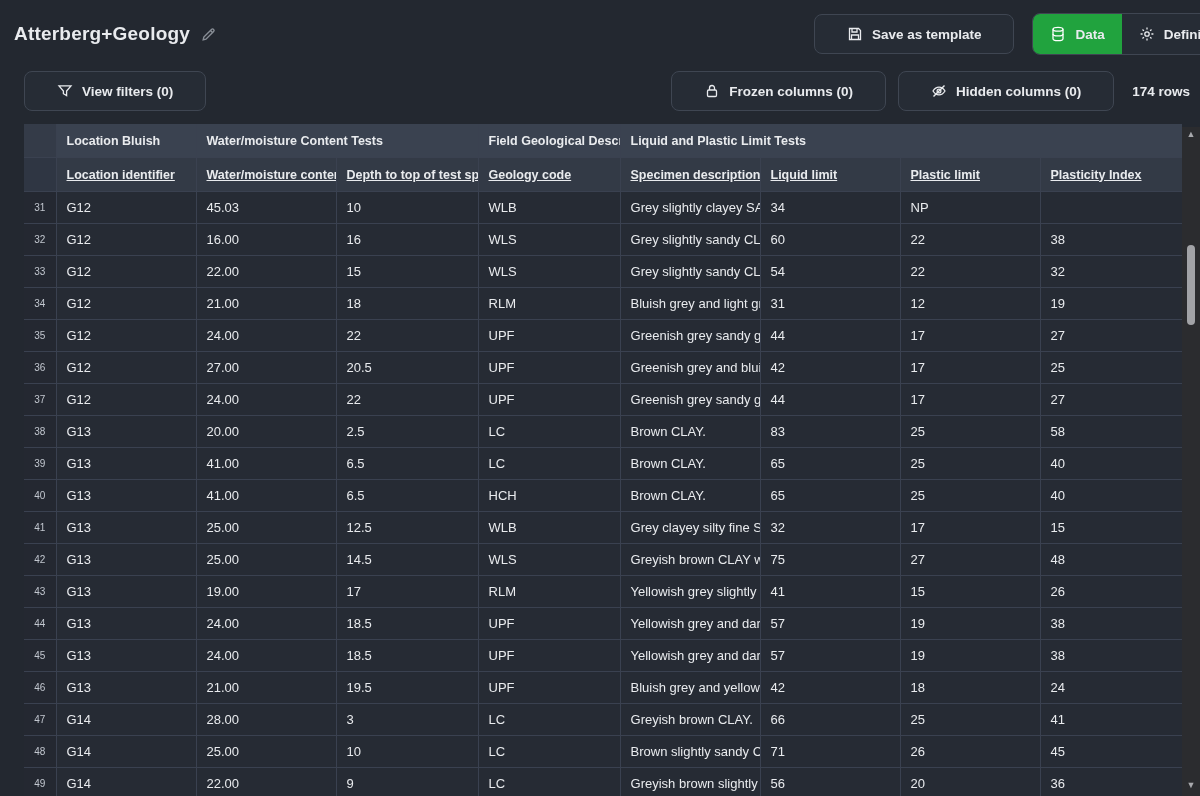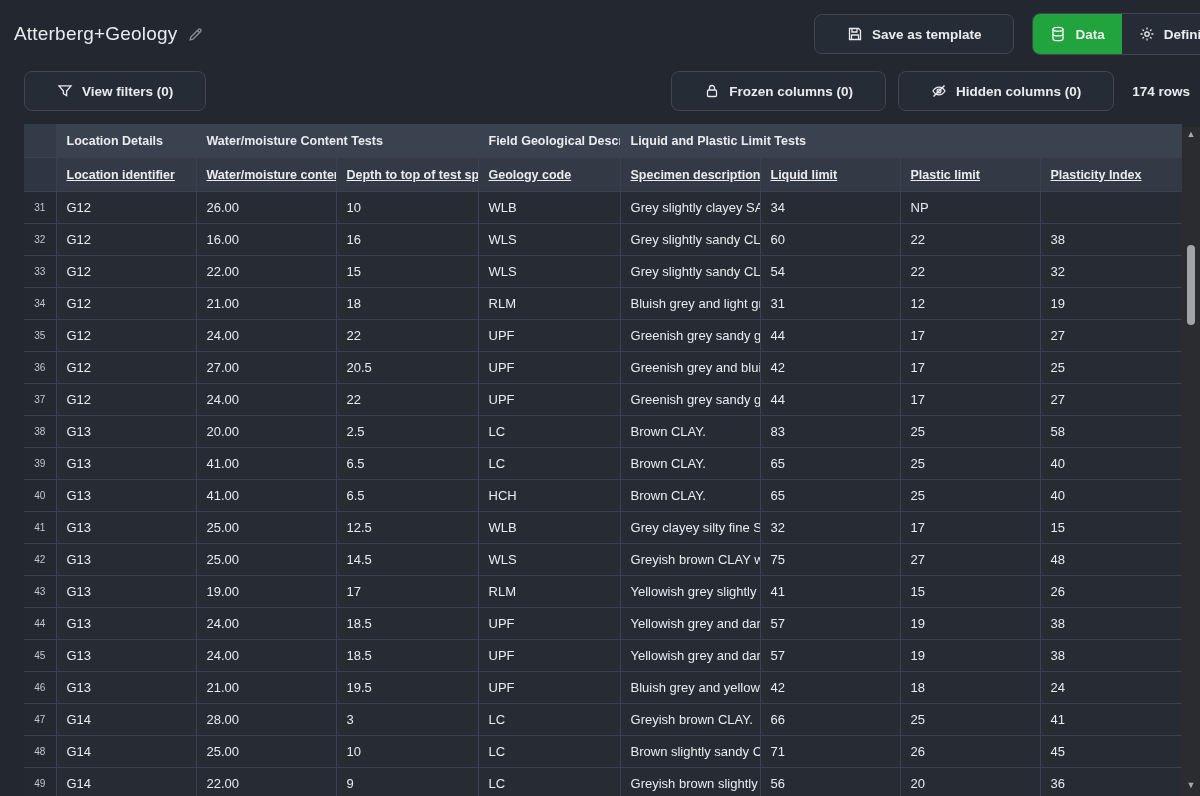--- a/index.html
+++ b/index.html
@@ -2,21 +2,21 @@
 <html><head>
 <meta charset="utf-8">
 <style>
   html,body{margin:0;padding:0;}
   body{
     width:1200px;height:796px;overflow:hidden;position:relative;
     background:#232830;color:#e9ebee;
     font-family:"Liberation Sans",sans-serif;
   }
   .topbar{display:flex;align-items:center;padding:13px 14px 6px 14px;}
-  .page-title{font-size:19px;font-weight:normal;letter-spacing:.2px;}
+  .page-title{font-size:19px;font-weight:bold;letter-spacing:.2px;}
   .pencil{margin-left:10px;display:inline-flex;opacity:.75;}
   .top-actions{margin-left:auto;display:flex;align-items:center;gap:18px;margin-right:-58px;}
   .btn{
     display:inline-flex;align-items:center;gap:9px;
     background:#262c35;border:1px solid #3f4652;border-radius:8px;
     color:#e9ebee;font-weight:bold;font-size:13.5px;
     padding:0 32px;height:40px;cursor:pointer;white-space:nowrap;
   }
   .segmented{display:flex;border:1px solid #3f4652;border-radius:8px;overflow:hidden;height:40px;}
   .seg{display:flex;align-items:center;gap:9px;padding:0 17px;font-weight:bold;font-size:13.5px;cursor:pointer;white-space:nowrap;}
@@ -140,42 +140,42 @@
         <col style="width: 142px;">
         <col style="width: 142px;">
         <col style="width: 140px;">
         <col style="width: 140px;">
         <col style="width: 140px;">
         <col style="width: 142px;">
       </colgroup>
     <thead id="thead">
         <tr class="group-row">
           <th class="corner"></th>
-          <th colspan="1">Location Details</th>
+          <th colspan="1">Location Bluish</th>
           <th colspan="2">Water/moisture Content Tests</th>
           <th colspan="1">Field Geological Descriptions</th>
           <th colspan="4">Liquid and Plastic Limit Tests</th>
         </tr>
         <tr class="sub-row">
           <th class="corner"></th>
           <th>Location identifier</th>
           <th>Water/moisture content</th>
           <th>Depth to top of test specimen</th>
           <th>Geology code</th>
           <th>Specimen description</th>
           <th>Liquid limit</th>
           <th>Plastic limit</th>
           <th>Plasticity Index</th>
         </tr>
       </thead>
     <tbody id="tbody">
         <tr>
           <td class="rownum">31</td>
           <td>G12</td>
-          <td>26.00</td>
+          <td>45.03</td>
           <td>10</td>
           <td>WLB</td>
           <td>Grey slightly clayey SAND</td>
           <td>34</td>
           <td>NP</td>
           <td></td>
         </tr>
         <tr>
           <td class="rownum">32</td>
           <td>G12</td>

